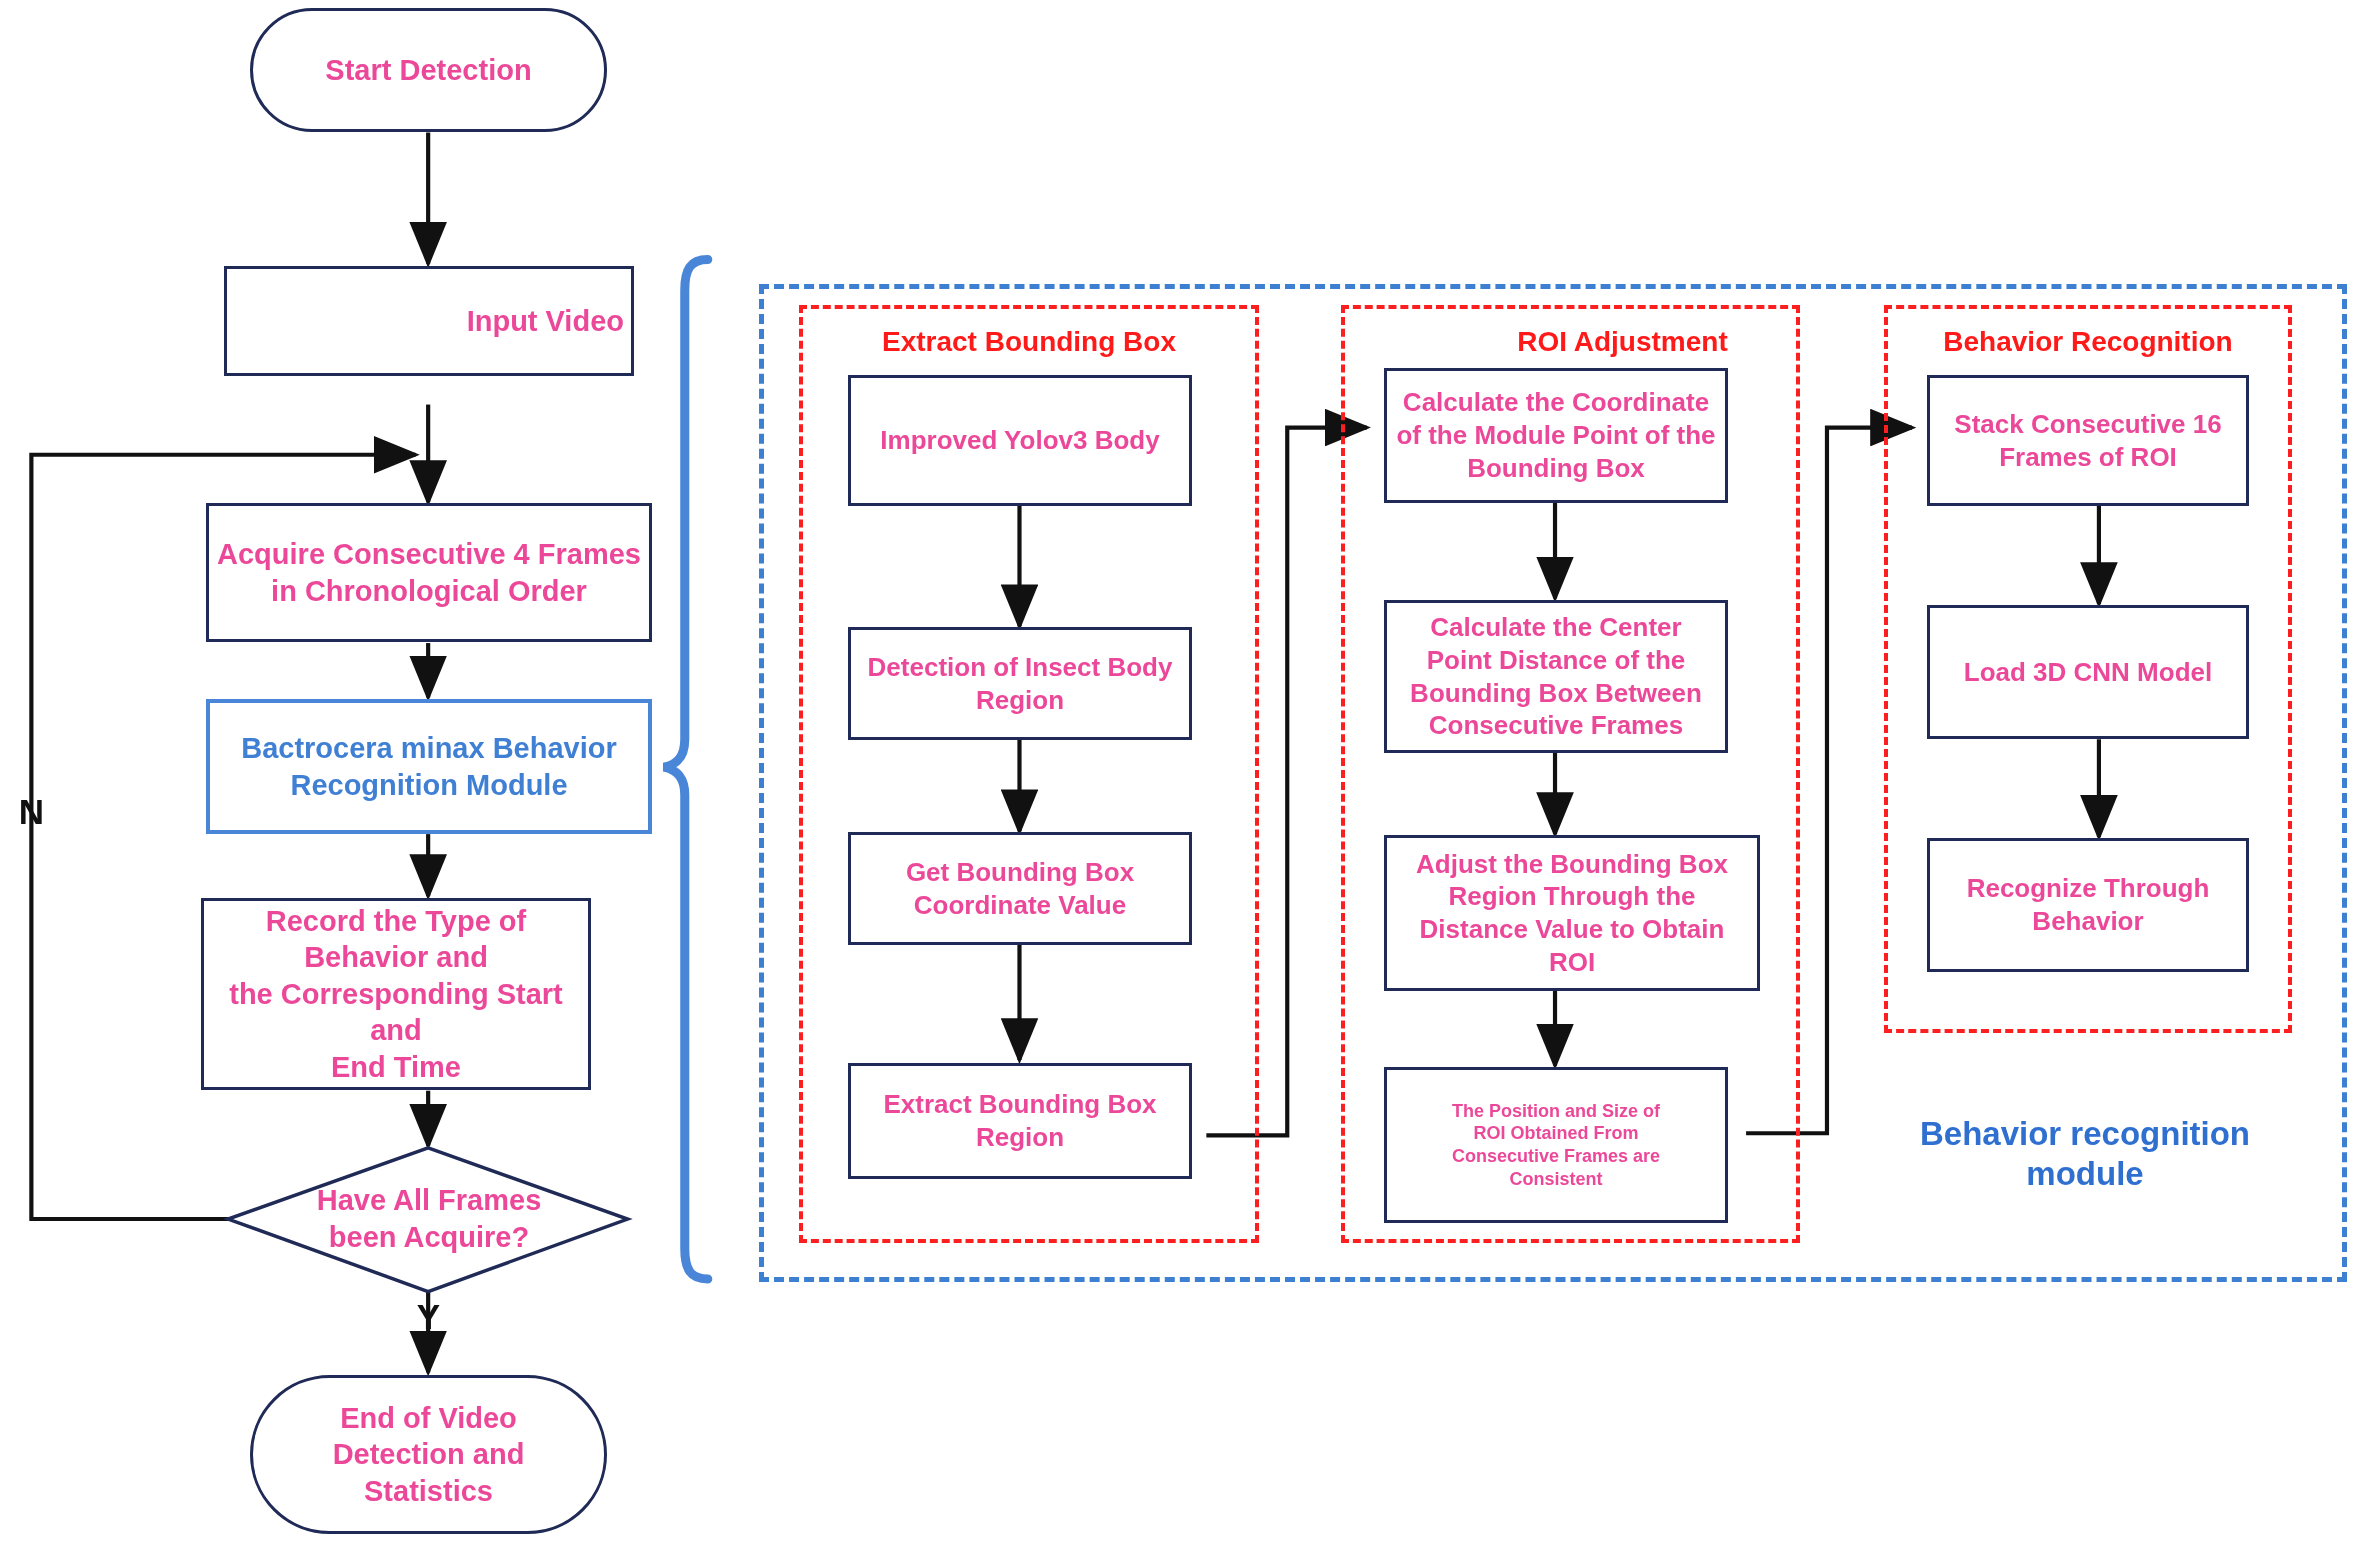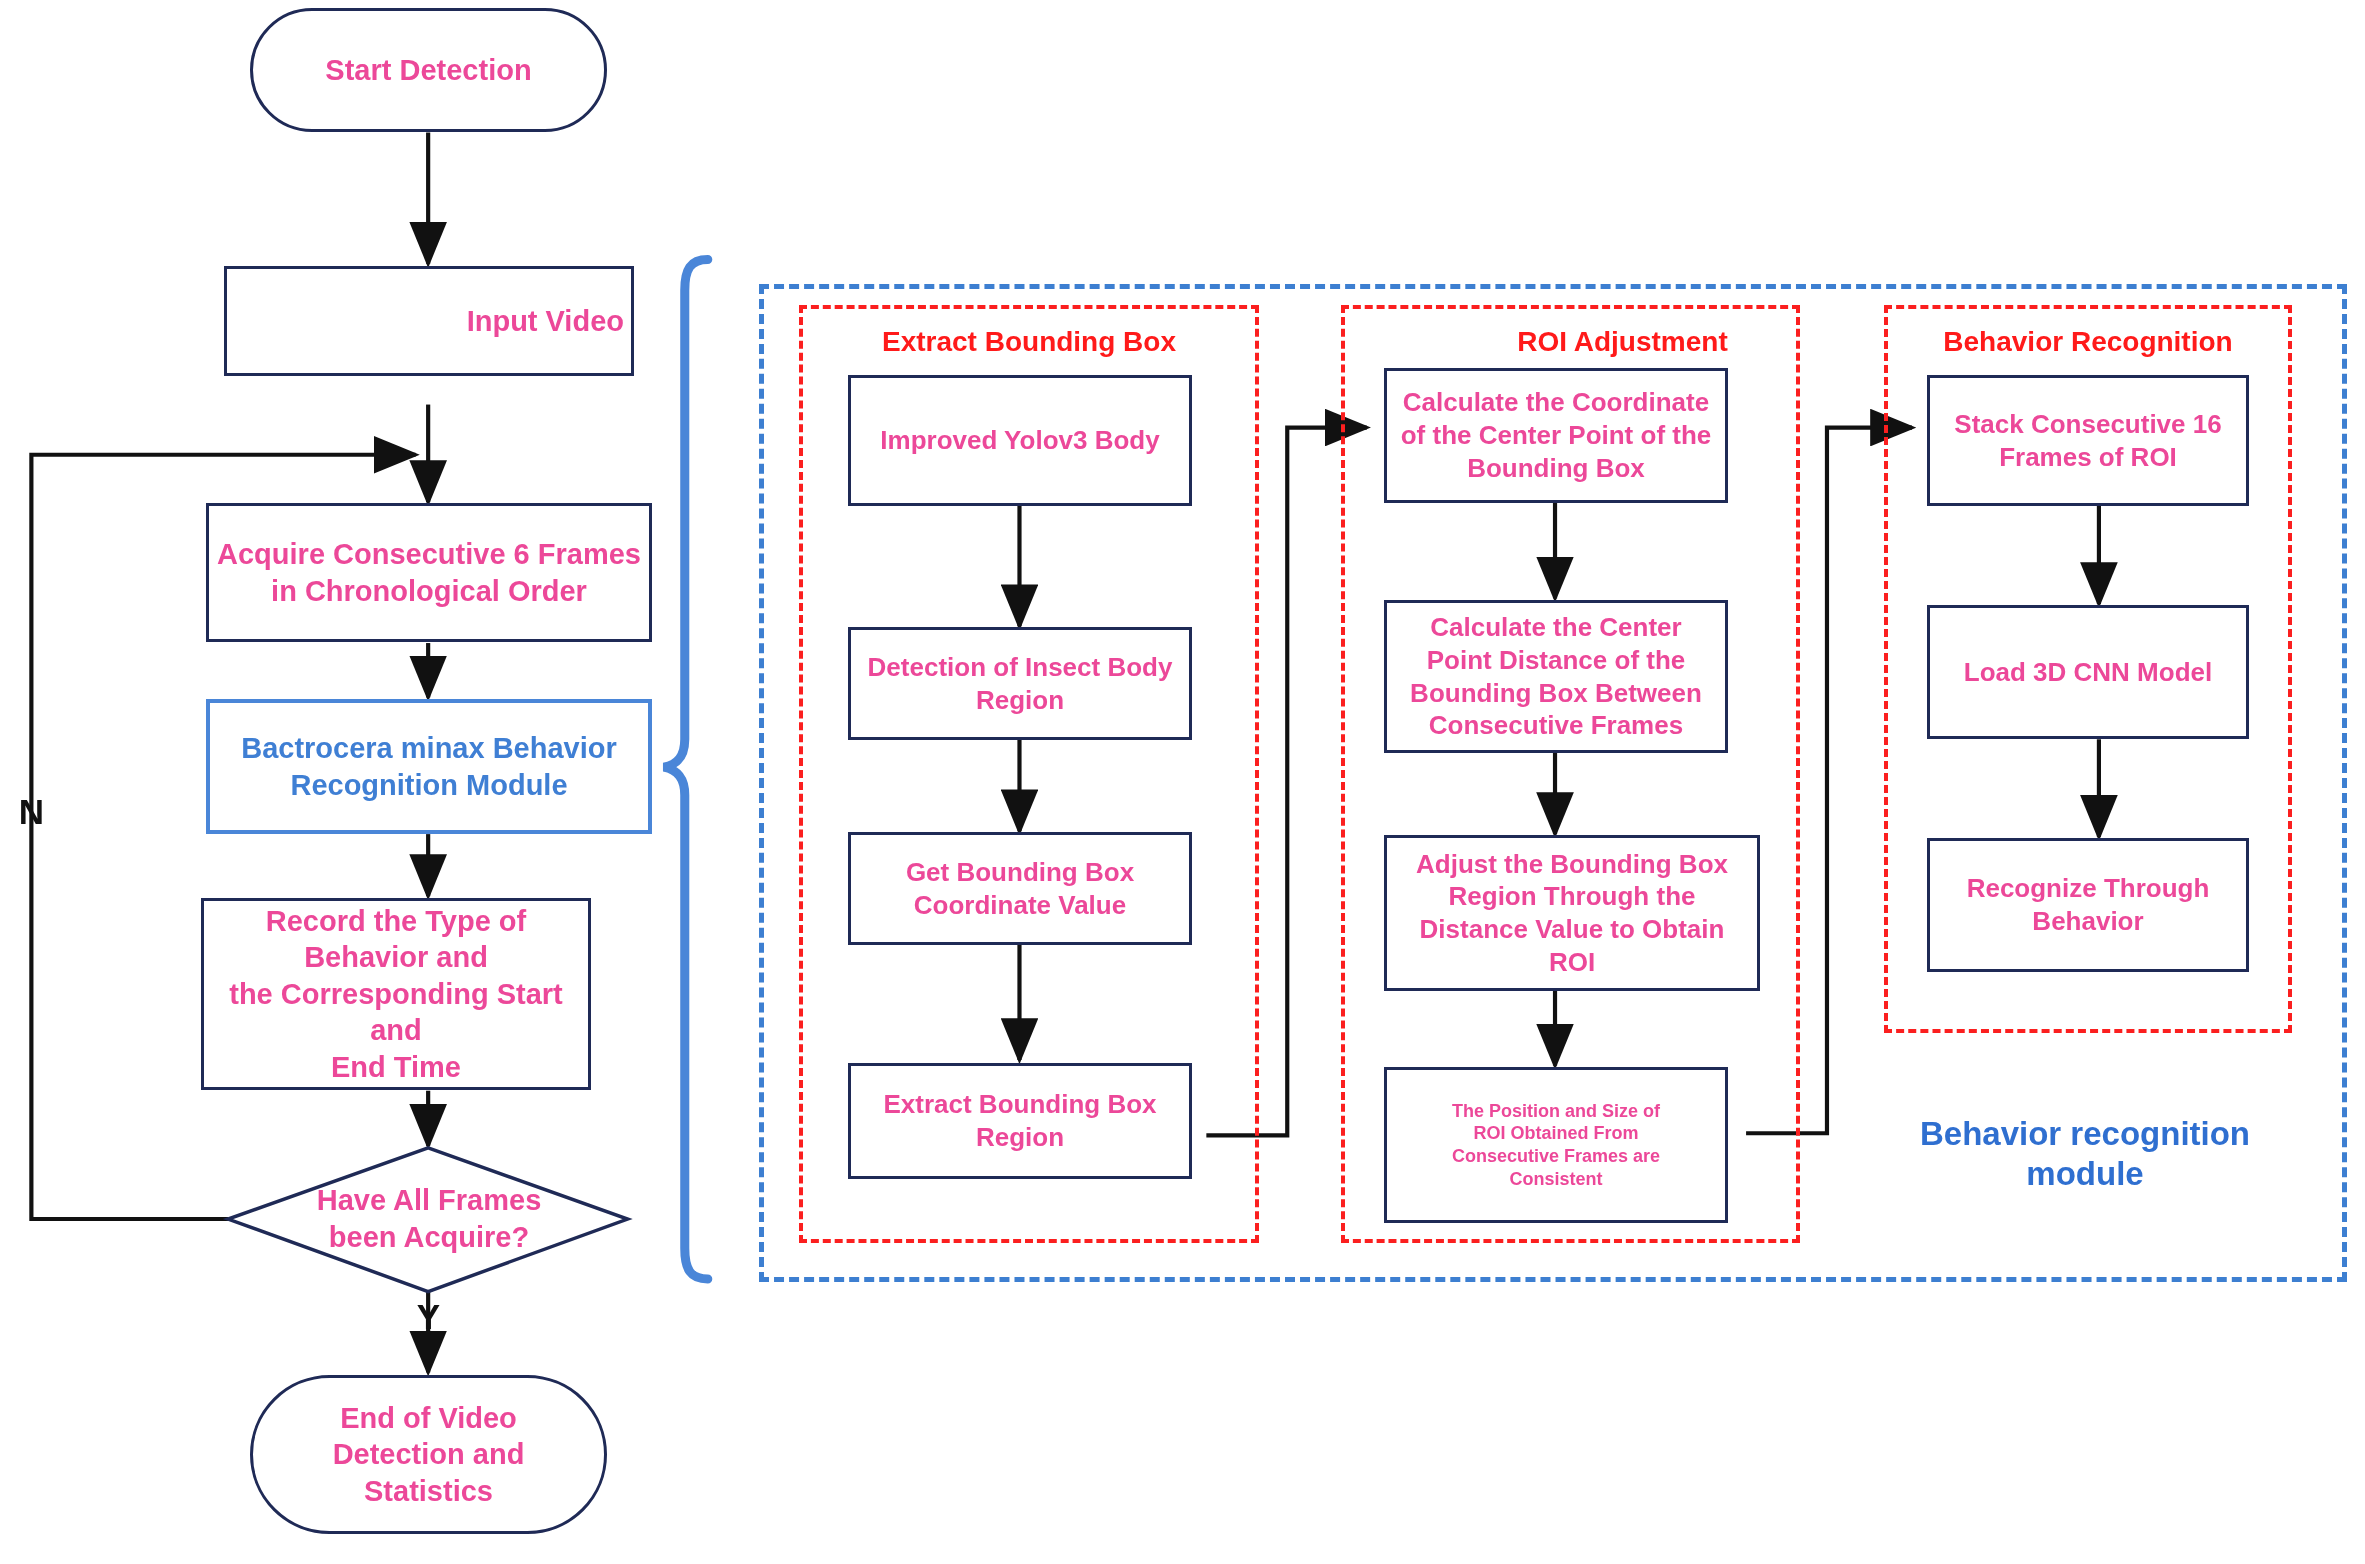--- a/index.html
+++ b/index.html
@@ -155,21 +155,21 @@
 
   <div class="node node-term" style="left:250px; top:8.4px; width:357px; height:124px;">
     <span class="node-label" style="font-size:29px;">Start Detection</span>
   </div>
 
   <div class="node node-proc" style="left:224px; top:266px; width:410px; height:110px;justify-content:flex-end;">
     <span class="node-label" style="font-size:29px;">Input Video</span>
   </div>
 
   <div class="node node-proc" style="left:206px; top:503px; width:446px; height:139px;">
-    <span class="node-label" style="font-size:29px;">Acquire Consecutive 6 Frames
+    <span class="node-label" style="font-size:29px;">Acquire Consecutive 4 Frames
 in Chronological Order</span>
   </div>
 
   <div class="node node-proc-blue" style="left:206px; top:699px; width:446px; height:135px;">
     <span class="node-label node-label-blue" style="font-size:29px;">Bactrocera minax Behavior
 Recognition Module</span>
   </div>
 
   <div class="node node-proc" style="left:201px; top:898px; width:390px; height:192px;">
     <span class="node-label" style="font-size:29px;">Record the Type of Behavior and
@@ -209,21 +209,21 @@
 Coordinate Value</span>
   </div>
 
   <div class="node node-proc" style="left:848px; top:1063px; width:344px; height:116px;">
     <span class="node-label" style="font-size:26px;">Extract Bounding Box
 Region</span>
   </div>
 
   <div class="node node-proc" style="left:1384px; top:368px; width:344px; height:135px;">
     <span class="node-label" style="font-size:26px;">Calculate the Coordinate
-of the Center Point of the
+of the Module Point of the
 Bounding Box</span>
   </div>
 
   <div class="node node-proc" style="left:1384px; top:600px; width:344px; height:153px;">
     <span class="node-label" style="font-size:26px;">Calculate the Center
 Point Distance of the
 Bounding Box Between
 Consecutive Frames</span>
   </div>
 

